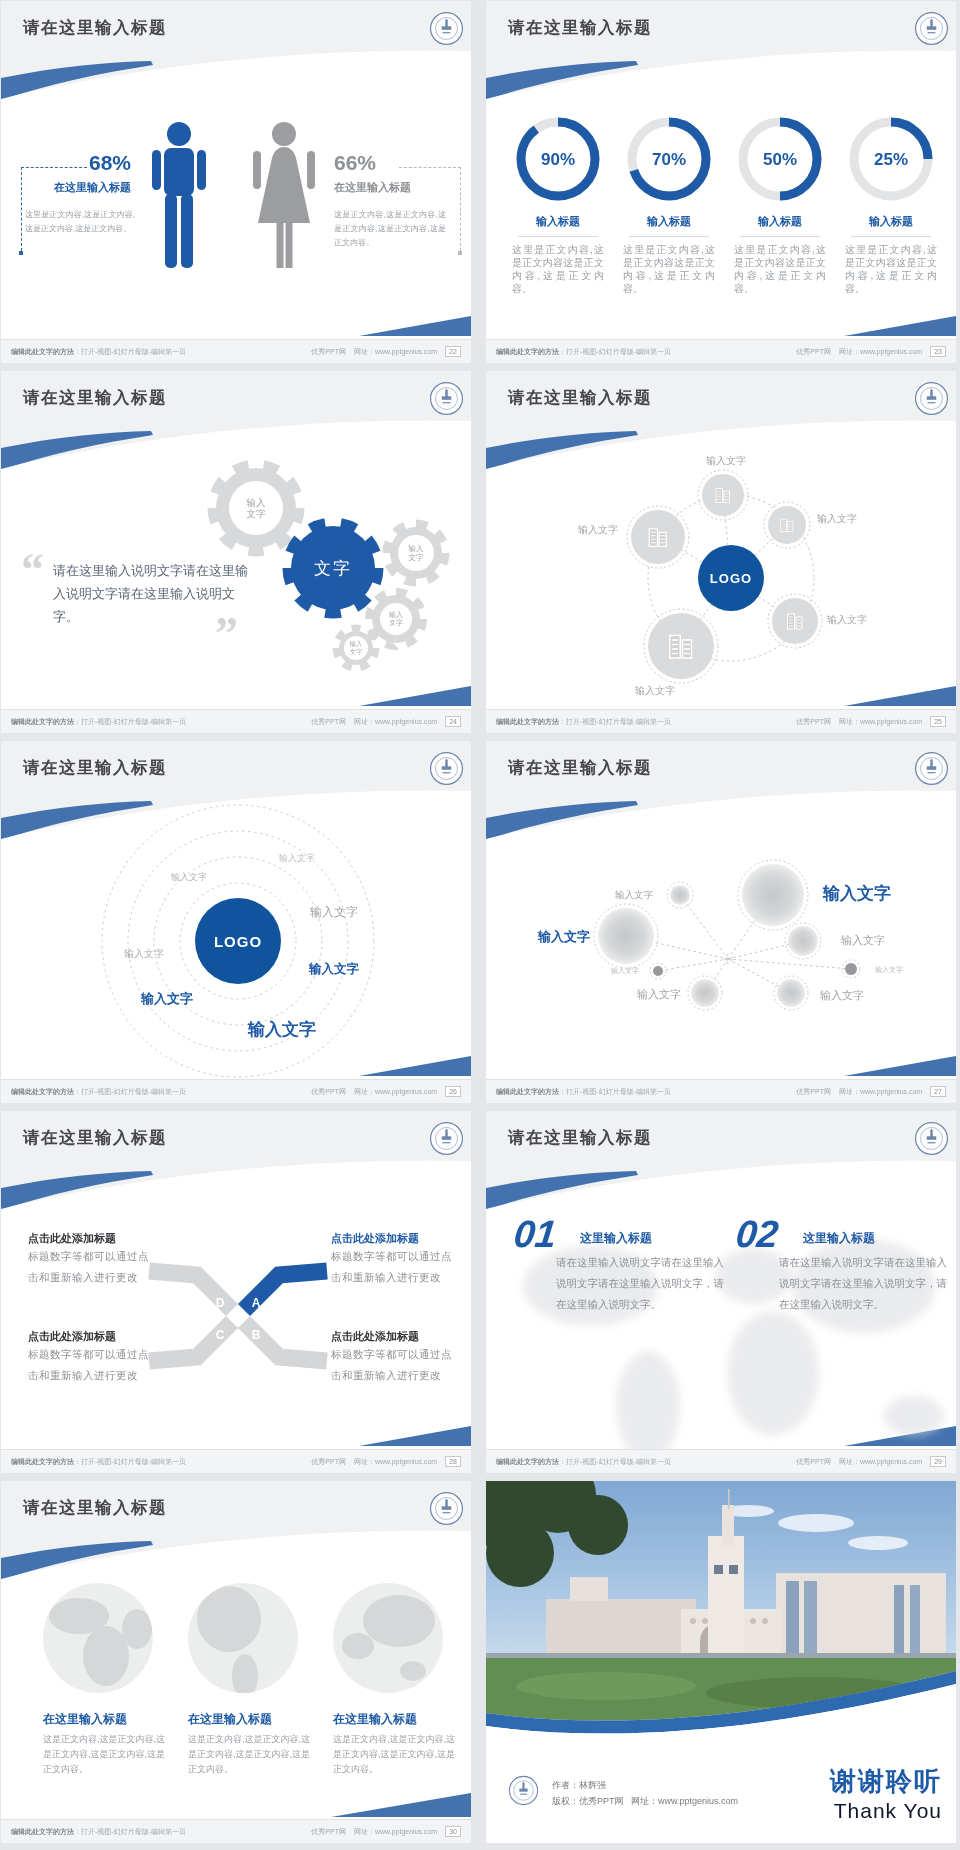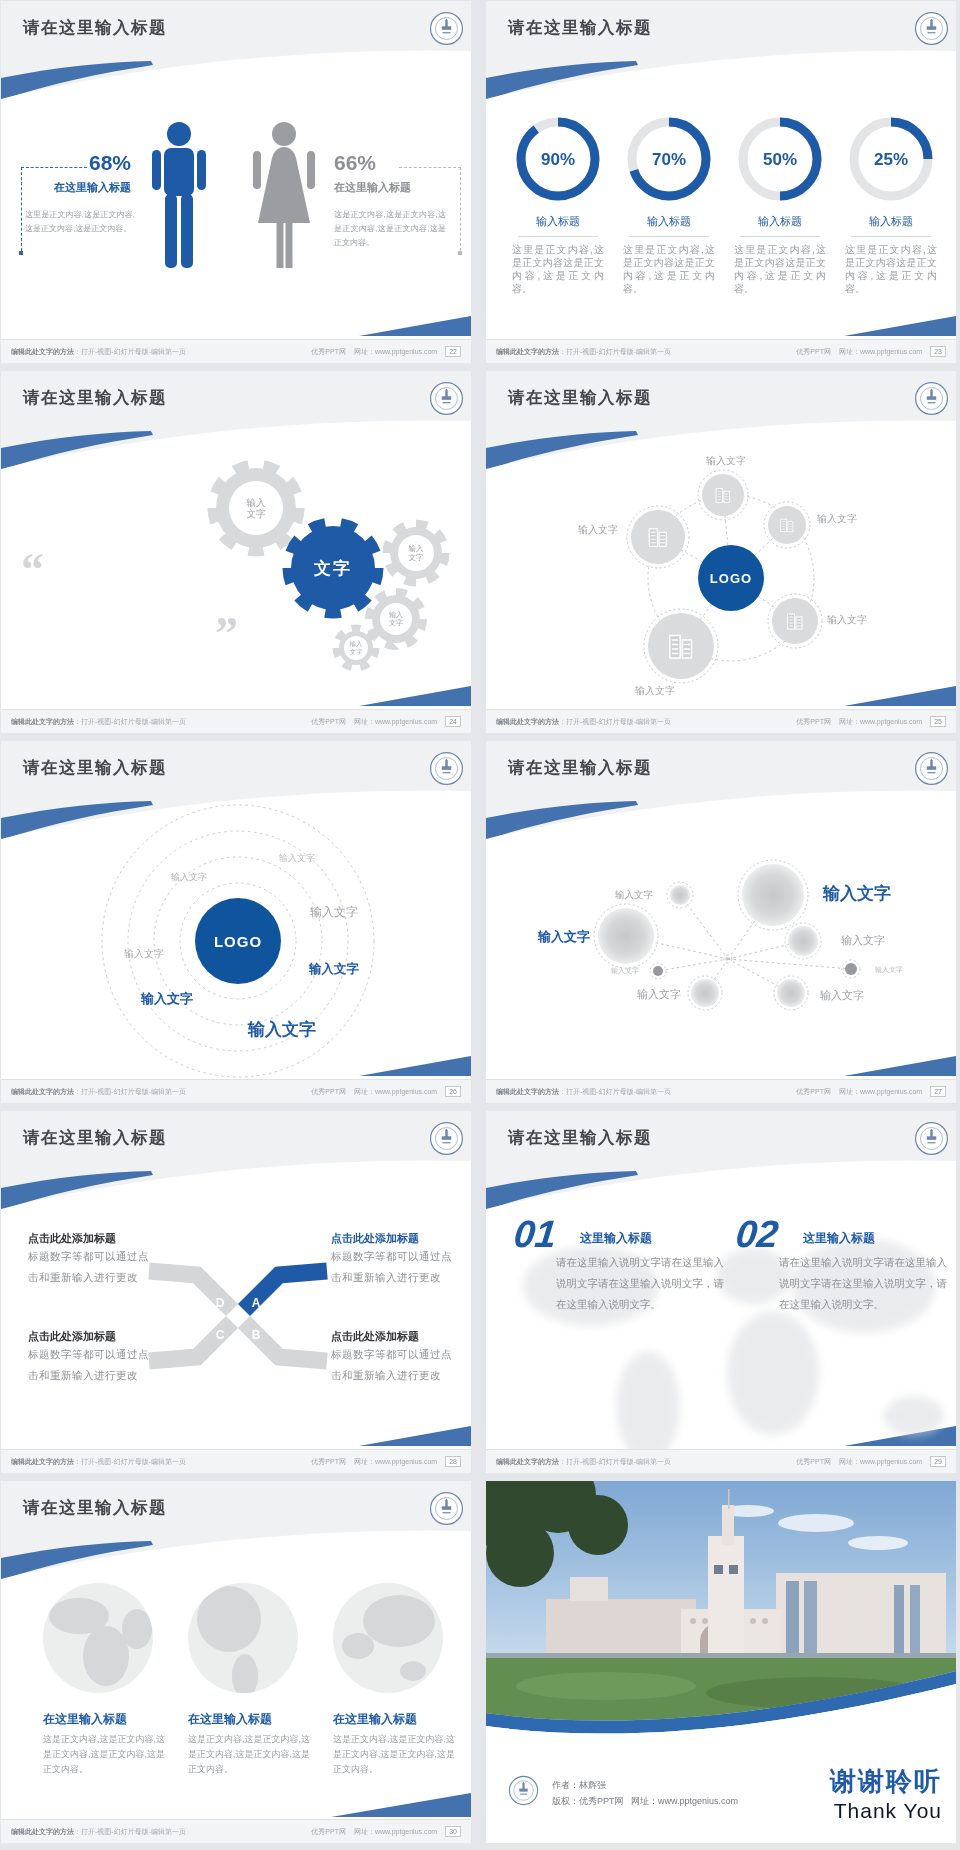--- a/index.html
+++ b/index.html
@@ -23,21 +23,21 @@
   .small-h{font-size:11px;font-weight:800;}
   .body8{font-size:8px;color:#9aa0a6;line-height:14px;text-align:justify;}
   .dash-h{position:absolute;border-top:1.5px dashed #2f67ad;height:0;}
   .dash-v{position:absolute;border-left:1.5px dashed #2f67ad;width:0;}
   .dot{position:absolute;width:4px;height:4px;background:#2f67ad;}
   
   .dcol{position:absolute;top:112px;width:92px;text-align:center;}
   .donut .track{fill:none;stroke:#e3e4e6;stroke-width:9;}
   .donut .arc{fill:none;stroke:#1e5aa5;stroke-width:9;}
   .dpct{font-size:17px;font-weight:800;fill:#1e5aa5;text-anchor:middle;font-family:"Liberation Sans",sans-serif;}
-  .dlabel{margin-top:5px;font-size:11px;font-weight:400;color:#1e5aa5;}
+  .dlabel{margin-top:5px;font-size:11px;font-weight:700;color:#1e5aa5;}
   .ddiv{width:80px;height:1px;background:#d9dadc;margin:7px auto 6px;}
   .dbody{font-size:10px;color:#9aa0a6;line-height:13px;text-align:justify;}
   
   .quote-mark{position:absolute;font-family:"Liberation Serif",serif;font-size:46px;color:#d3d5d8;font-weight:700;line-height:1;}
   .quote-text{position:absolute;left:52px;top:188px;width:198px;font-size:13px;color:#5b6675;line-height:23px;}
   .gearlbl{position:absolute;font-size:7.5px;line-height:1.2;color:#9fa3a8;text-align:center;transform:translate(-50%,-50%);width:18px;}
   
   .logocirc{position:absolute;border-radius:50%;background:#10549e;color:#fff;display:flex;align-items:center;justify-content:center;font-weight:800;letter-spacing:1px;transform:translate(-50%,-50%);}
   
   .blk{position:absolute;width:128px;}
@@ -244,23 +244,24 @@
         <circle r="42"></circle>
       </g>
     </g>
   </svg>
   <div class="stitle">请在这里输入标题</div>
   <svg class="seal" viewBox="0 0 40 40">
         <use href="#seal"></use>
       </svg>
 
   <div class="quote-mark" style="left:20px;top:176px">“</div>
+  <div class="quote-text">请在这里输入说明文字请在这里输入说明文字请在这里输入说明文字。</div>
   <div class="quote-mark" style="left:214px;top:240px">”</div>
 
-  <div class="abs" style="left:332px;top:197px;transform:translate(-50%,-50%);color:#fff;font-size:17px;font-weight:700;letter-spacing:2px">文字</div>
+  <div class="abs" style="left:332px;top:197px;transform:translate(-50%,-50%);color:#fff;font-size:17px;font-weight:400;letter-spacing:2px">文字</div>
   <div class="gearlbl" style="left:255px;top:137px;font-size:9.5px;width:22px">输入文字</div>
   <div class="gearlbl" style="left:415px;top:182px">输入文字</div>
   <div class="gearlbl" style="left:395px;top:248px;font-size:7px;width:16px">输入文字</div>
   <div class="gearlbl" style="left:355px;top:277px;font-size:6.5px;width:15px">输入文字</div>
 
   <div class="sfooter">
     <span class="fb">编辑此处文字的方法</span>
     <span>：打开-视图-幻灯片母版-编辑第一页</span>
     <span class="fright">
       <span>优秀PPT网</span>

